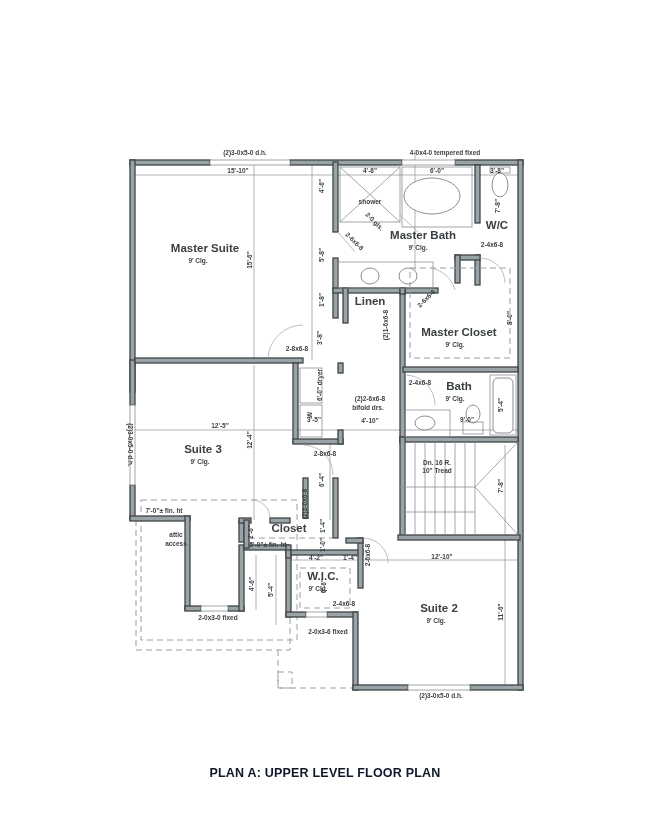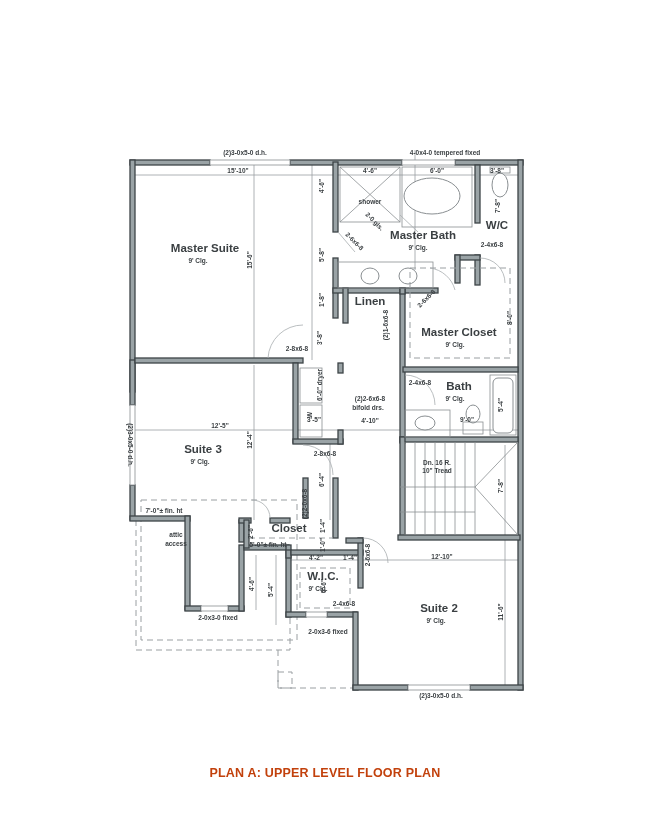--- a/index.html
+++ b/index.html
@@ -8,21 +8,21 @@
   .wall { fill: #9aa3a6; stroke: #3d4447; stroke-width: 1.3; }
   .thin { stroke: #8a8f92; stroke-width: 0.8; fill: none; }
   .dim { stroke: #9a9fa2; stroke-width: 0.8; fill: none; }
   .dash { stroke: #9a9fa2; stroke-width: 1; fill: none; stroke-dasharray: 6 4; }
   .fixture { stroke: #8a8f92; stroke-width: 1; fill: #ffffff; }
   .win { stroke: #8a8f92; stroke-width: 0.8; fill: #ffffff; }
   .door { stroke: #a8adb0; stroke-width: 0.8; fill: none; }
   .room-label { font-family: "Liberation Sans", sans-serif; font-weight: bold; font-size: 11.5px; fill: #3a3f42; }
   .clg-label { font-family: "Liberation Sans", sans-serif; font-weight: bold; font-size: 6.5px; fill: #3a3f42; }
   .dim-label { font-family: "Liberation Sans", sans-serif; font-weight: bold; font-size: 6.5px; fill: #3a3f42; }
-  .title { position: absolute; left: 0; width: 650px; top: 766px; text-align: center; font-family: "Liberation Sans", sans-serif; font-weight: bold; font-size: 12.5px; color: #c2410c; letter-spacing: 0.2px; }
+  .title { position: absolute; left: 0; width: 650px; top: 766px; text-align: center; font-family: "Liberation Sans", sans-serif; font-weight: bold; font-size: 12.5px; color: #0f172a; letter-spacing: 0.2px; }
 </style>
 </head>
 <body>
 
 <svg id="plan" viewBox="0 0 650 832" xmlns="http://www.w3.org/2000/svg">
 
   <g>
     <rect class="dash" x="141" y="500" width="156" height="140"></rect>
     <path class="dash" d="M136 520 L136 650 L290 650 L290 570"></path>
     <path class="dash" d="M278 650 L278 688 L358 688"></path>

